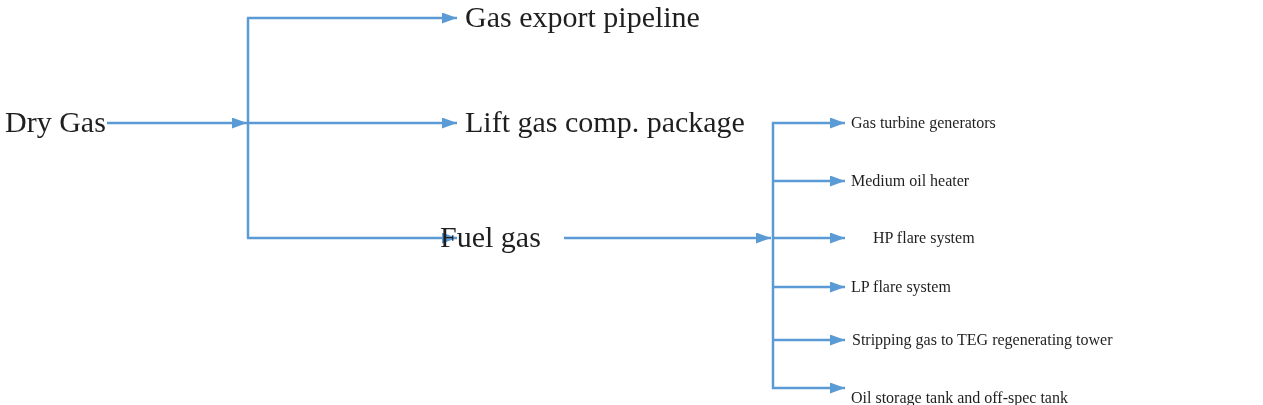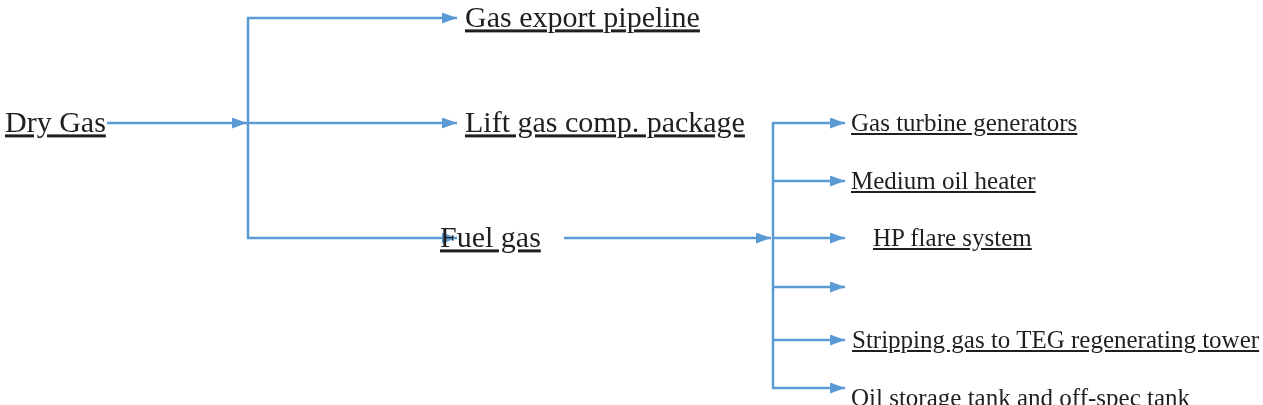--- a/index.html
+++ b/index.html
@@ -27,24 +27,23 @@
     stroke-width: 2.5;
     fill: none;
   }
   .arrowhead { fill: var(--connector-color); }
   .node-label {
     position: absolute;
     transform: translateY(-52%);
     color: var(--text-color);
     white-space: nowrap;
     line-height: 1;
-    text-decoration: underline;
   }
   .lvl1 { font-size: 30px; }
-  .lvl2 { font-size: 25px; }
+  .lvl2 { font-size: 16px; }
 </style>
 </head>
 <body>
 
 <div class="canvas">
 
   <svg class="connector-layer" viewBox="0 0 1263 405" xmlns="http://www.w3.org/2000/svg">
     <defs>
       <marker id="arrow" markerUnits="userSpaceOnUse" markerWidth="15" markerHeight="11" viewBox="0 0 15 11" refX="15" refY="5.5" orient="auto">
         <polygon class="arrowhead" points="0,0 15,5.5 0,11"></polygon>
@@ -85,18 +84,19 @@
   <div class="node-label lvl1" style="left:465px; top:123px;">Lift gas comp. package</div>
 
   <div class="node-label lvl1" style="left:440px; top:238px;">Fuel gas</div>
 
   <div class="node-label lvl2" style="left:851px; top:123px;">Gas turbine generators</div>
 
   <div class="node-label lvl2" style="left:851px; top:181px;">Medium oil heater</div>
 
   <div class="node-label lvl2" style="left:873px; top:238px;">HP flare system</div>
 
+  <div class="node-label lvl2" style="left:851px; top:287px;">LP flare system</div>
 
   <div class="node-label lvl2" style="left:852px; top:340px;">Stripping gas to TEG regenerating tower</div>
 
   <div class="node-label lvl2" style="left:851px; top:388px;margin-top:10px;">Oil storage tank and off-spec tank</div>
 
 </div>
 
 </body></html>

